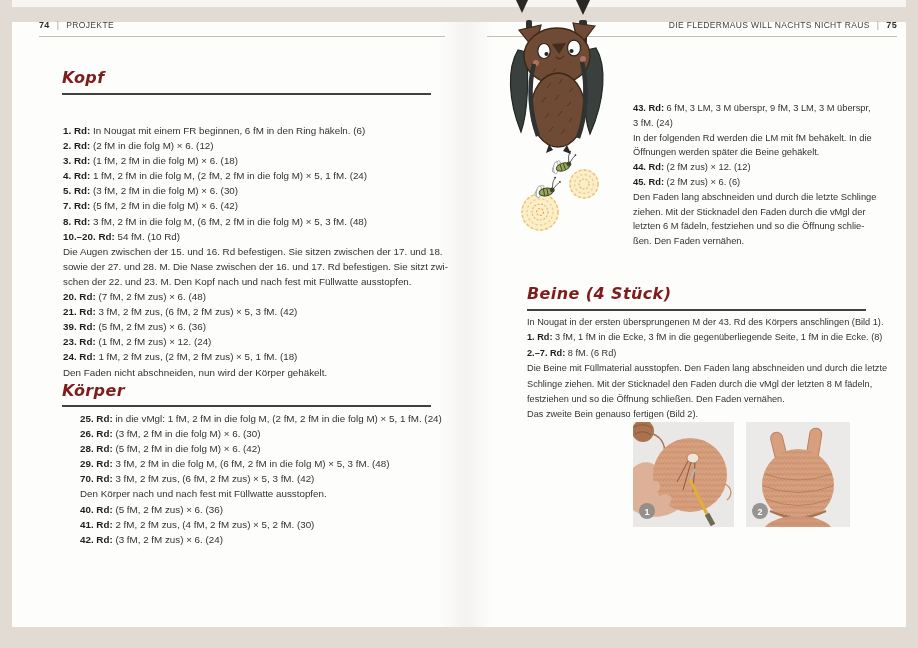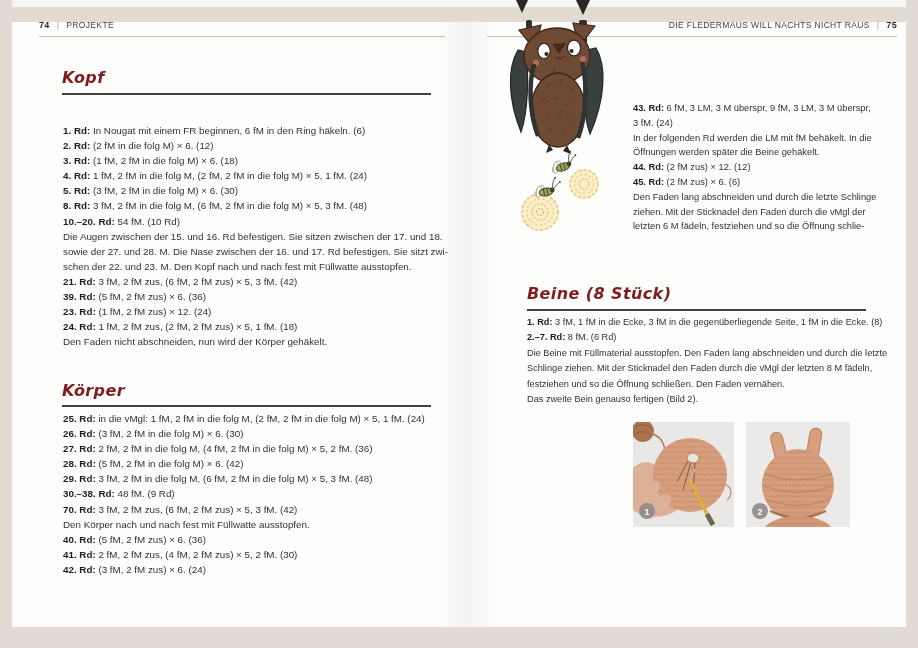--- a/index.html
+++ b/index.html
@@ -52,63 +52,65 @@
 <div class="abs runrule" style="left:487px;width:410px;"></div>
 
 <div class="abs sec-head" style="left:62px;top:68px;">Kopf</div>
 <div class="abs sec-rule" style="left:62px;top:93px;width:369px;"></div>
 <div class="abs lines" style="left:63px;top:83px;margin-top:40px;">
     <div class="tl"><b>1. Rd:</b><span> In Nougat mit einem FR beginnen, 6 fM in den Ring häkeln. (6)</span></div>
     <div class="tl"><b>2. Rd:</b><span> (2 fM in die folg M) × 6. (12)</span></div>
     <div class="tl"><b>3. Rd:</b><span> (1 fM, 2 fM in die folg M) × 6. (18)</span></div>
     <div class="tl"><b>4. Rd:</b><span> 1 fM, 2 fM in die folg M, (2 fM, 2 fM in die folg M) × 5, 1 fM. (24)</span></div>
     <div class="tl"><b>5. Rd:</b><span> (3 fM, 2 fM in die folg M) × 6. (30)</span></div>
+    <div class="tl"><b>7. Rd:</b><span> (5 fM, 2 fM in die folg M) × 6. (42)</span></div>
     <div class="tl"><b>8. Rd:</b><span> 3 fM, 2 fM in die folg M, (6 fM, 2 fM in die folg M) × 5, 3 fM. (48)</span></div>
     <div class="tl"><b>10.–20. Rd:</b><span> 54 fM. (10 Rd)</span></div>
     <div class="tl"><span>Die Augen zwischen der 15. und 16. Rd befestigen. Sie sitzen zwischen der 17. und 18.</span></div>
     <div class="tl"><span>sowie der 27. und 28. M. Die Nase zwischen der 16. und 17. Rd befestigen. Sie sitzt zwi-</span></div>
     <div class="tl"><span>schen der 22. und 23. M. Den Kopf nach und nach fest mit Füllwatte ausstopfen.</span></div>
+    <div class="tl"><b>20. Rd:</b><span> (7 fM, 2 fM zus) × 6. (48)</span></div>
     <div class="tl"><b>21. Rd:</b><span> 3 fM, 2 fM zus, (6 fM, 2 fM zus) × 5, 3 fM. (42)</span></div>
     <div class="tl"><b>39. Rd:</b><span> (5 fM, 2 fM zus) × 6. (36)</span></div>
     <div class="tl"><b>23. Rd:</b><span> (1 fM, 2 fM zus) × 12. (24)</span></div>
     <div class="tl"><b>24. Rd:</b><span> 1 fM, 2 fM zus, (2 fM, 2 fM zus) × 5, 1 fM. (18)</span></div>
     <div class="tl"><span>Den Faden nicht abschneiden, nun wird der Körper gehäkelt.</span></div>
   </div>
 
 <div class="abs sec-head" style="left:62px;top:381px;">Körper</div>
 <div class="abs sec-rule" style="left:62px;top:405px;width:369px;"></div>
-<div class="abs lines" style="left:63px;top:411px;">
+<div class="abs lines" style="left:80px;top:411px;">
     <div class="tl"><b>25. Rd:</b><span> in die vMgl: 1 fM, 2 fM in die folg M, (2 fM, 2 fM in die folg M) × 5, 1 fM. (24)</span></div>
     <div class="tl"><b>26. Rd:</b><span> (3 fM, 2 fM in die folg M) × 6. (30)</span></div>
-    <div class="tl"><b>27. Rd:</b><span> 2 fM, 2 fM in die folg M, (4 fM, 2 fM in die folg M) × 5, 2 fM. (36)</span></div>
     <div class="tl"><b>28. Rd:</b><span> (5 fM, 2 fM in die folg M) × 6. (42)</span></div>
     <div class="tl"><b>29. Rd:</b><span> 3 fM, 2 fM in die folg M, (6 fM, 2 fM in die folg M) × 5, 3 fM. (48)</span></div>
-    <div class="tl"><b>30.–38. Rd:</b><span> 48 fM. (9 Rd)</span></div>
     <div class="tl"><b>70. Rd:</b><span> 3 fM, 2 fM zus, (6 fM, 2 fM zus) × 5, 3 fM. (42)</span></div>
     <div class="tl"><span>Den Körper nach und nach fest mit Füllwatte ausstopfen.</span></div>
     <div class="tl"><b>40. Rd:</b><span> (5 fM, 2 fM zus) × 6. (36)</span></div>
     <div class="tl"><b>41. Rd:</b><span> 2 fM, 2 fM zus, (4 fM, 2 fM zus) × 5, 2 fM. (30)</span></div>
     <div class="tl"><b>42. Rd:</b><span> (3 fM, 2 fM zus) × 6. (24)</span></div>
   </div>
 
 <div class="abs lines rcol" style="left:633px;top:101px;">
     <div class="tl"><b>43. Rd:</b><span> 6 fM, 3 LM, 3 M überspr, 9 fM, 3 LM, 3 M überspr,</span></div>
     <div class="tl"><span>3 fM. (24)</span></div>
     <div class="tl"><span>In der folgenden Rd werden die LM mit fM behäkelt. In die</span></div>
     <div class="tl"><span>Öffnungen werden später die Beine gehäkelt.</span></div>
     <div class="tl"><b>44. Rd:</b><span> (2 fM zus) × 12. (12)</span></div>
     <div class="tl"><b>45. Rd:</b><span> (2 fM zus) × 6. (6)</span></div>
     <div class="tl"><span>Den Faden lang abschneiden und durch die letzte Schlinge</span></div>
     <div class="tl"><span>ziehen. Mit der Sticknadel den Faden durch die vMgl der</span></div>
     <div class="tl"><span>letzten 6 M fädeln, festziehen und so die Öffnung schlie-</span></div>
-  </div>
-
-<div class="abs sec-head" style="left:527px;top:284px;">Beine (8 Stück)</div>
+    <div class="tl"><span>ßen. Den Faden vernähen.</span></div>
+  </div>
+
+<div class="abs sec-head" style="left:527px;top:284px;">Beine (4 Stück)</div>
 <div class="abs sec-rule" style="left:527px;top:309px;width:339px;"></div>
 <div class="abs lines beine" style="left:527px;top:315px;">
+    <div class="tl"><span>In Nougat in der ersten übersprungenen M der 43. Rd des Körpers anschlingen (Bild 1).</span></div>
     <div class="tl"><b>1. Rd:</b><span> 3 fM, 1 fM in die Ecke, 3 fM in die gegenüberliegende Seite, 1 fM in die Ecke. (8)</span></div>
     <div class="tl"><b>2.–7. Rd:</b><span> 8 fM. (6 Rd)</span></div>
     <div class="tl"><span>Die Beine mit Füllmaterial ausstopfen. Den Faden lang abschneiden und durch die letzte</span></div>
     <div class="tl"><span>Schlinge ziehen. Mit der Sticknadel den Faden durch die vMgl der letzten 8 M fädeln,</span></div>
     <div class="tl"><span>festziehen und so die Öffnung schließen. Den Faden vernähen.</span></div>
     <div class="tl"><span>Das zweite Bein genauso fertigen (Bild 2).</span></div>
   </div>
 
 <svg class="abs" style="left:497px;top:0;" width="120" height="158" viewBox="0 0 120 158">
   <g>

